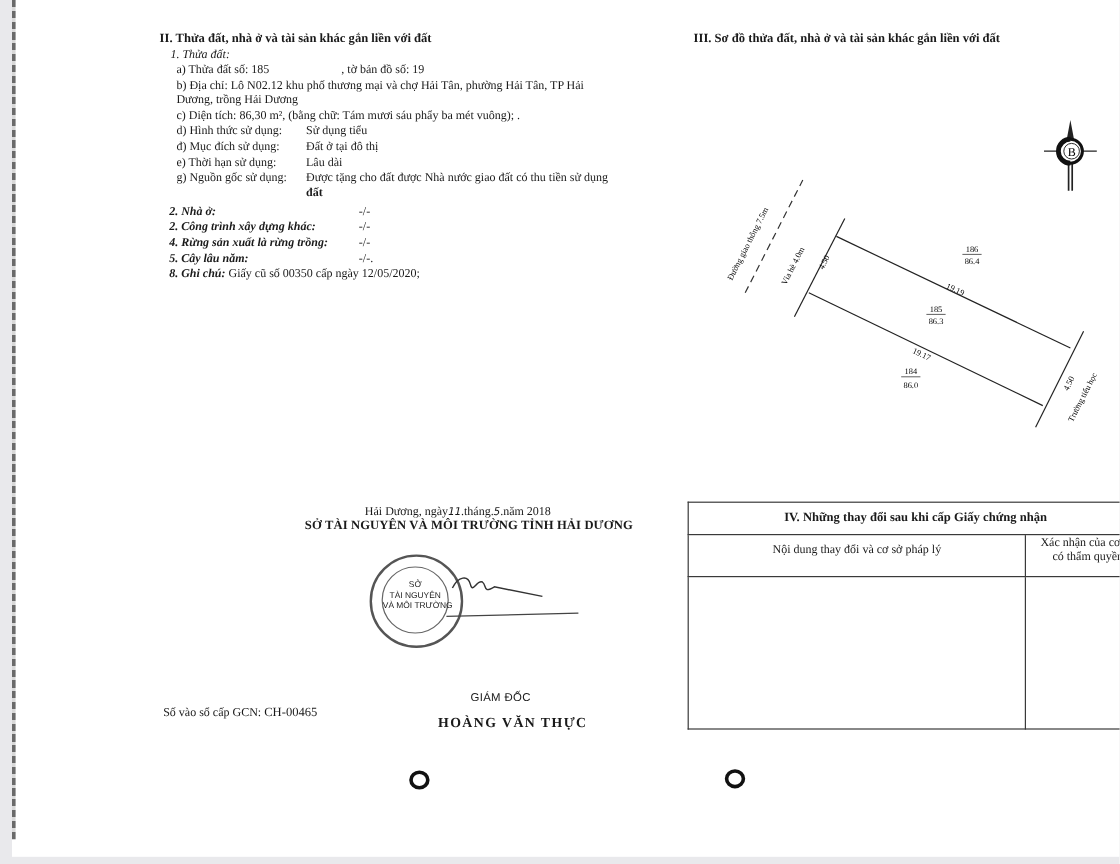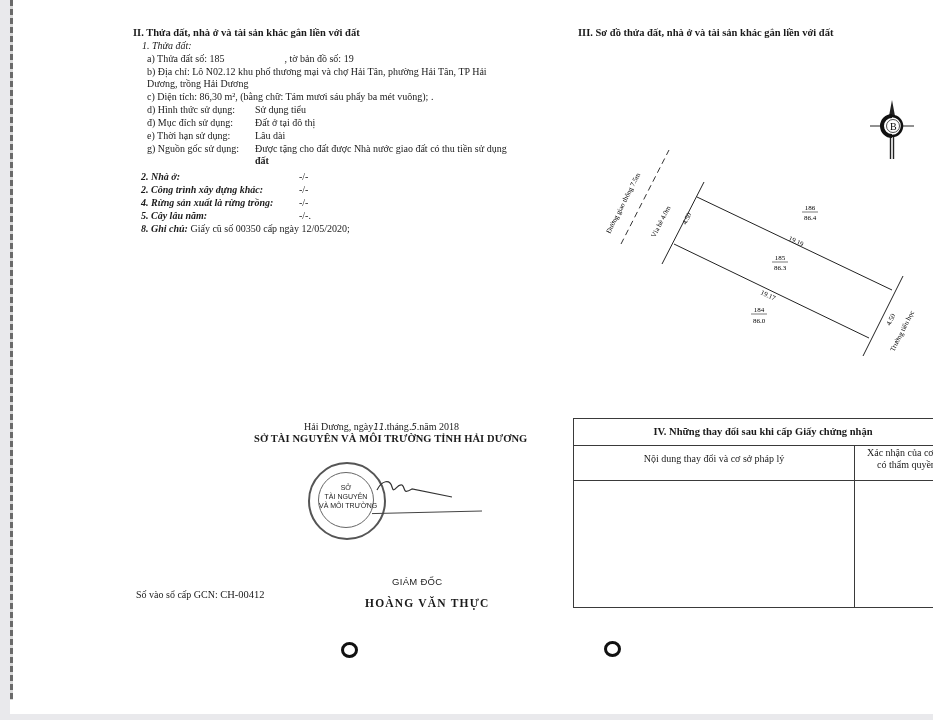--- a/index.html
+++ b/index.html
@@ -131,21 +131,21 @@
 </div>
 <svg class="abs" style="left:372px;top:475px;" width="115" height="45">
   <path d="M5,15 C10,5 18,4 20,12 C22,20 25,8 30,10 C34,13 30,20 40,14 L80,22" fill="none" stroke="#333" stroke-width="1.2"></path>
   <path d="M-60,40 L110,36" fill="none" stroke="#444" stroke-width="1"></path>
 </svg>
 <div class="abs director-title" style="left:392px;top:540px;margin-top:36px;">GIÁM ĐỐC</div>
 <div class="abs director-name" style="left:365px;top:553px;margin-top:44px;">HOÀNG VĂN THỰC</div>
 
 <div class="abs gcn" style="left:136px;top:589px;">
   <span>Số vào sổ cấp GCN:</span>
-  <span class="hand" style="font-style:normal;font-family:'Liberation Serif',serif;font-size:10.5px;">CH-00412</span>
+  <span class="hand" style="font-style:normal;font-family:'Liberation Serif',serif;font-size:10.5px;">CH-00465</span>
 </div>
 
 <table class="changes">
   <tbody>
       <tr>
     <td colspan="2" style="height:24px;line-height:24px;font-weight:bold;font-size:10.5px;">IV. Những thay đổi sau khi cấp Giấy chứng nhận</td>
   </tr>
   <tr>
     <td style="width:278px;height:26px;padding-top:7px;">Nội dung thay đổi và cơ sở pháp lý</td>
     <td style="height:26px;line-height:12px;text-align:left;padding-left:12px;">

